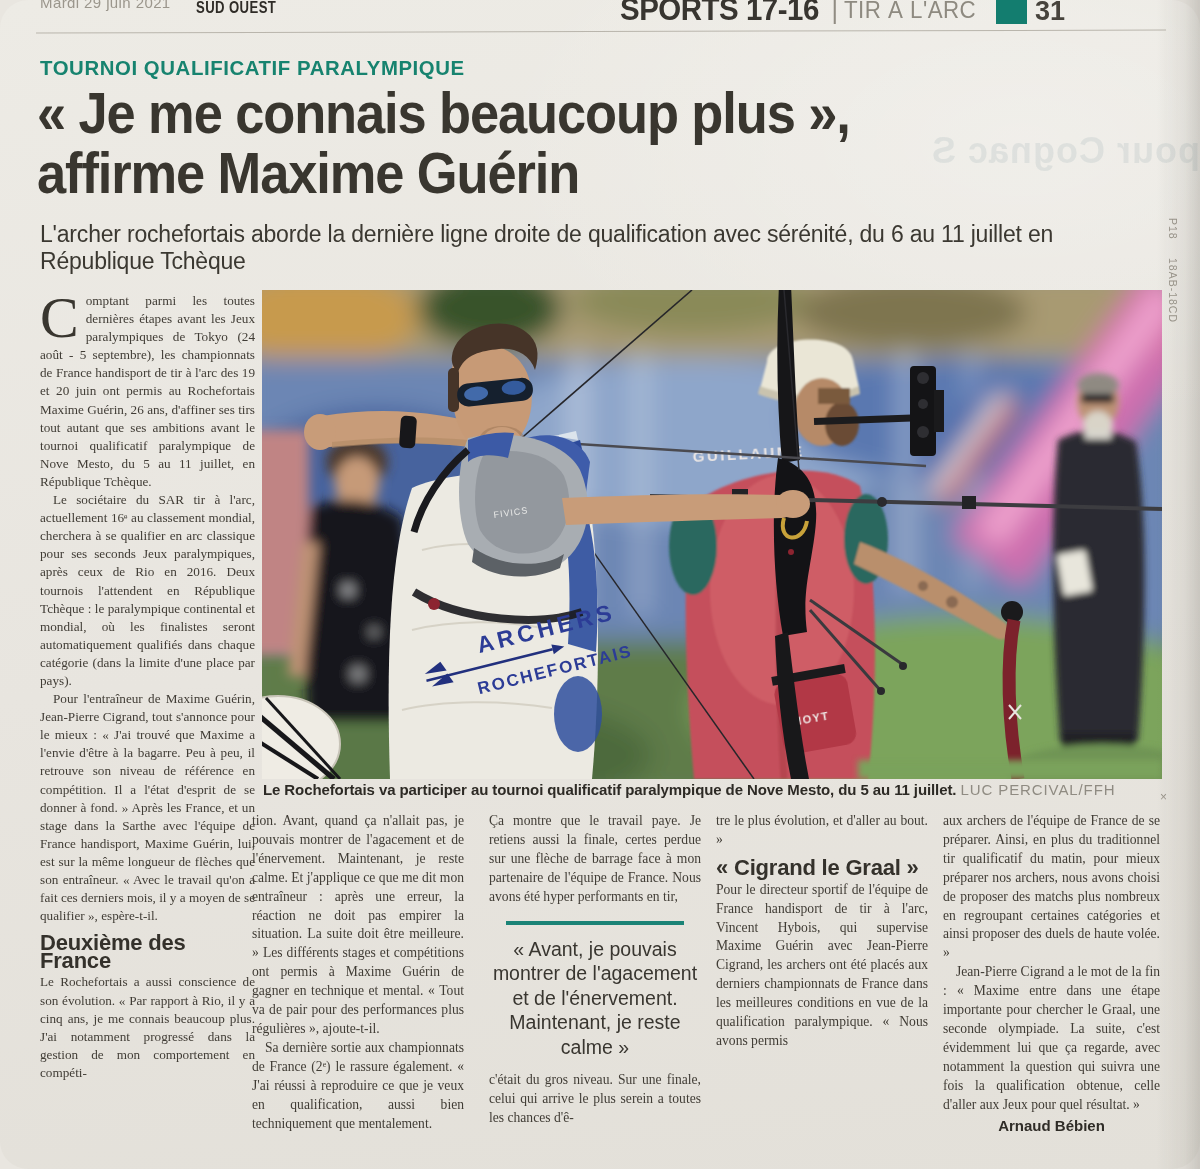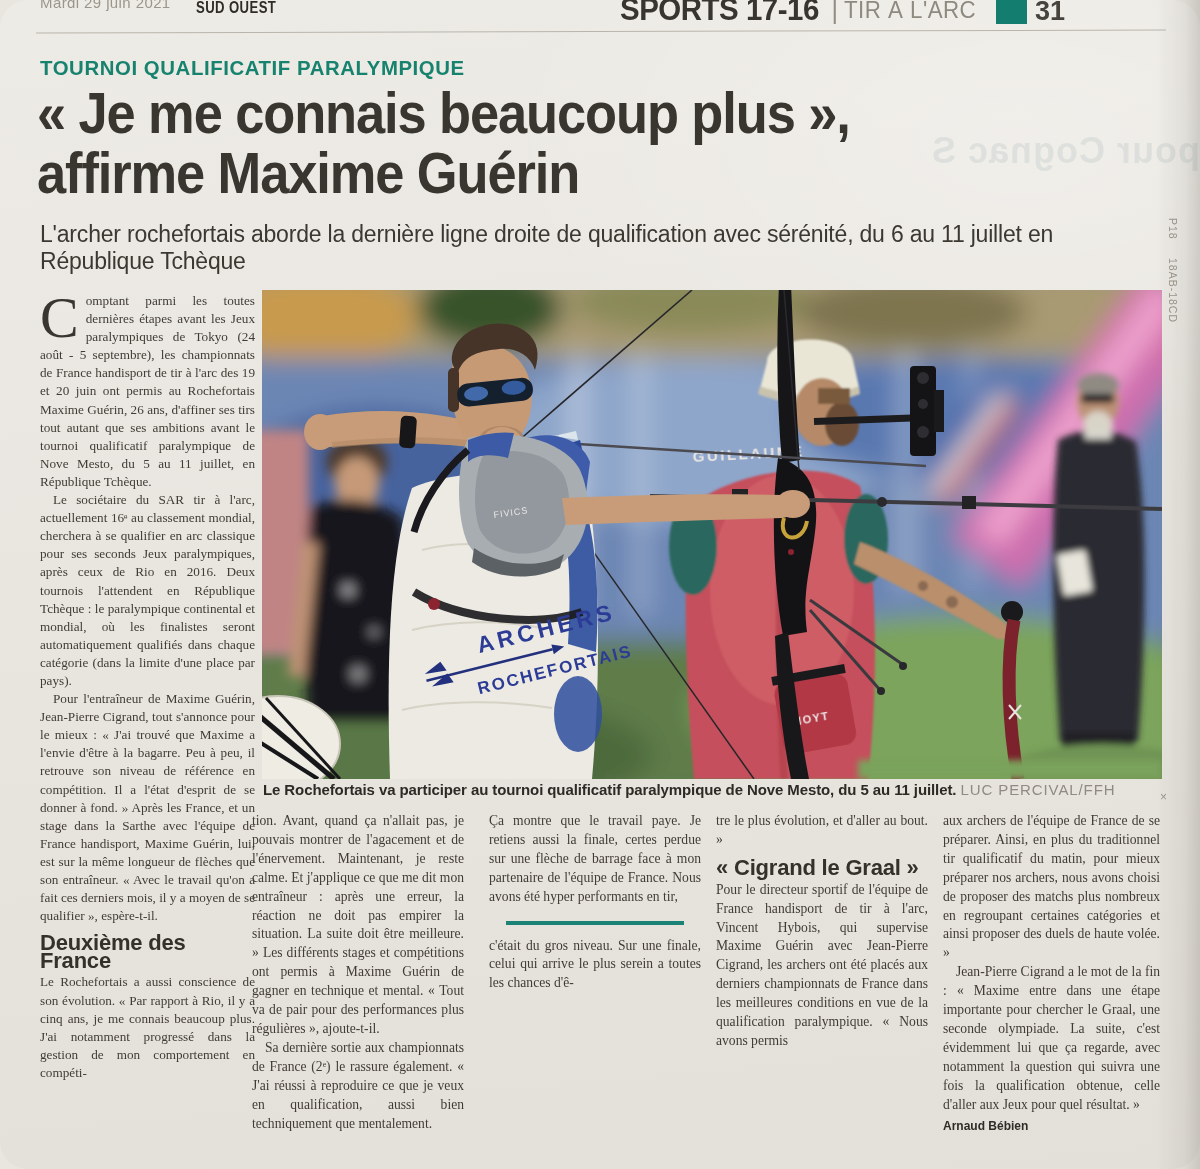--- a/index.html
+++ b/index.html
@@ -42,21 +42,21 @@
     line-height:18.9px;color:#403c35;text-align:justify;overflow:hidden;}
   .col1{left:40px;top:292px;width:215px;height:877px;font-size:13.2px;line-height:18.1px;}
   .lower{top:812px;width:212px;height:357px;}
   .col2{left:252px;}.col3{left:489px;}.col4{left:716px;}.col5{left:943px;width:217px;}
   .bodycol p{margin:0;}
   .bodycol p.ind{text-indent:13px;}
   .subhead{font-family:"Liberation Sans",sans-serif;font-weight:bold;font-size:22px;color:#34312b;
     margin:9px 0 3px;letter-spacing:-.2px;text-align:left;}
   .dropcap{float:left;font-family:"Liberation Serif","DejaVu Serif",serif;font-size:58px;line-height:46px;
     padding:3px 7px 0 0;color:#39362f;}
-  .byline{font-family:"Liberation Sans",sans-serif;font-weight:bold;font-size:12px;color:#2f2c27;margin-top:2px;text-align:left;}
+  .byline{font-family:"Liberation Sans",sans-serif;font-weight:bold;font-size:15px;color:#2f2c27;margin-top:2px;text-align:center;}
   .pq-rule{width:178px;height:4px;background:#1b8376;margin:14px auto 12px;}
   .pullquote{font-family:"Liberation Sans",sans-serif;font-size:19.5px;line-height:24.5px;text-align:center;
     color:#393630;margin:0 2px 12px;}
   
   .photo{position:absolute;left:262px;top:290px;width:900px;height:489px;overflow:hidden;background:#7a8fae;}
   .photo svg{display:block;width:100%;height:100%;}
   .caption{position:absolute;left:263px;top:781px;width:900px;font-size:15px;font-weight:bold;color:#2d2a25;letter-spacing:-.1px;}
   .credit{font-weight:normal;font-size:15px;color:#8f8b82;letter-spacing:.9px;}
   
   .vcode{position:absolute;left:1167px;color:#9a958b;font-size:10.5px;writing-mode:vertical-rl;letter-spacing:1px;}
@@ -289,20 +289,21 @@
   </div>
 
   <div class="bodycol lower col2">
     <p>tion. Avant, quand ça n'allait pas, je pouvais montrer de l'agacement et de l'énervement. Maintenant, je reste calme. Et j'applique ce que me dit mon entraîneur : après une erreur, la réaction ne doit pas empirer la situation. La suite doit être meilleure. » Les différents stages et compétitions ont permis à Maxime Guérin de gagner en technique et mental. « Tout va de pair pour des performances plus régulières », ajoute-t-il.</p>
     <p class="ind">Sa dernière sortie aux championnats de France (2ᵉ) le rassure également. « J'ai réussi à reproduire ce que je veux en qualification, aussi bien techniquement que mentalement.</p>
   </div>
 
   <div class="bodycol lower col3">
     <p>Ça montre que le travail paye. Je retiens aussi la finale, certes perdue sur une flèche de barrage face à mon partenaire de l'équipe de France. Nous avons été hyper performants en tir,</p>
     <div class="pq-rule"></div>
+    <div class="pullquote">« Avant, je pouvais montrer de l'agacement et de l'énervement. Maintenant, je reste calme »</div>
     <p>c'était du gros niveau. Sur une finale, celui qui arrive le plus serein a toutes les chances d'ê-</p>
   </div>
 
   <div class="bodycol lower col4">
     <p>tre le plus évolution, et d'aller au bout. »</p>
     <div class="subhead">« Cigrand le Graal »</div>
     <p>Pour le directeur sportif de l'équipe de France handisport de tir à l'arc, Vincent Hybois, qui supervise Maxime Guérin avec Jean-Pierre Cigrand, les archers ont été placés aux derniers championnats de France dans les meilleures conditions en vue de la qualification paralympique. « Nous avons permis</p>
   </div>
 
   <div class="bodycol lower col5">

